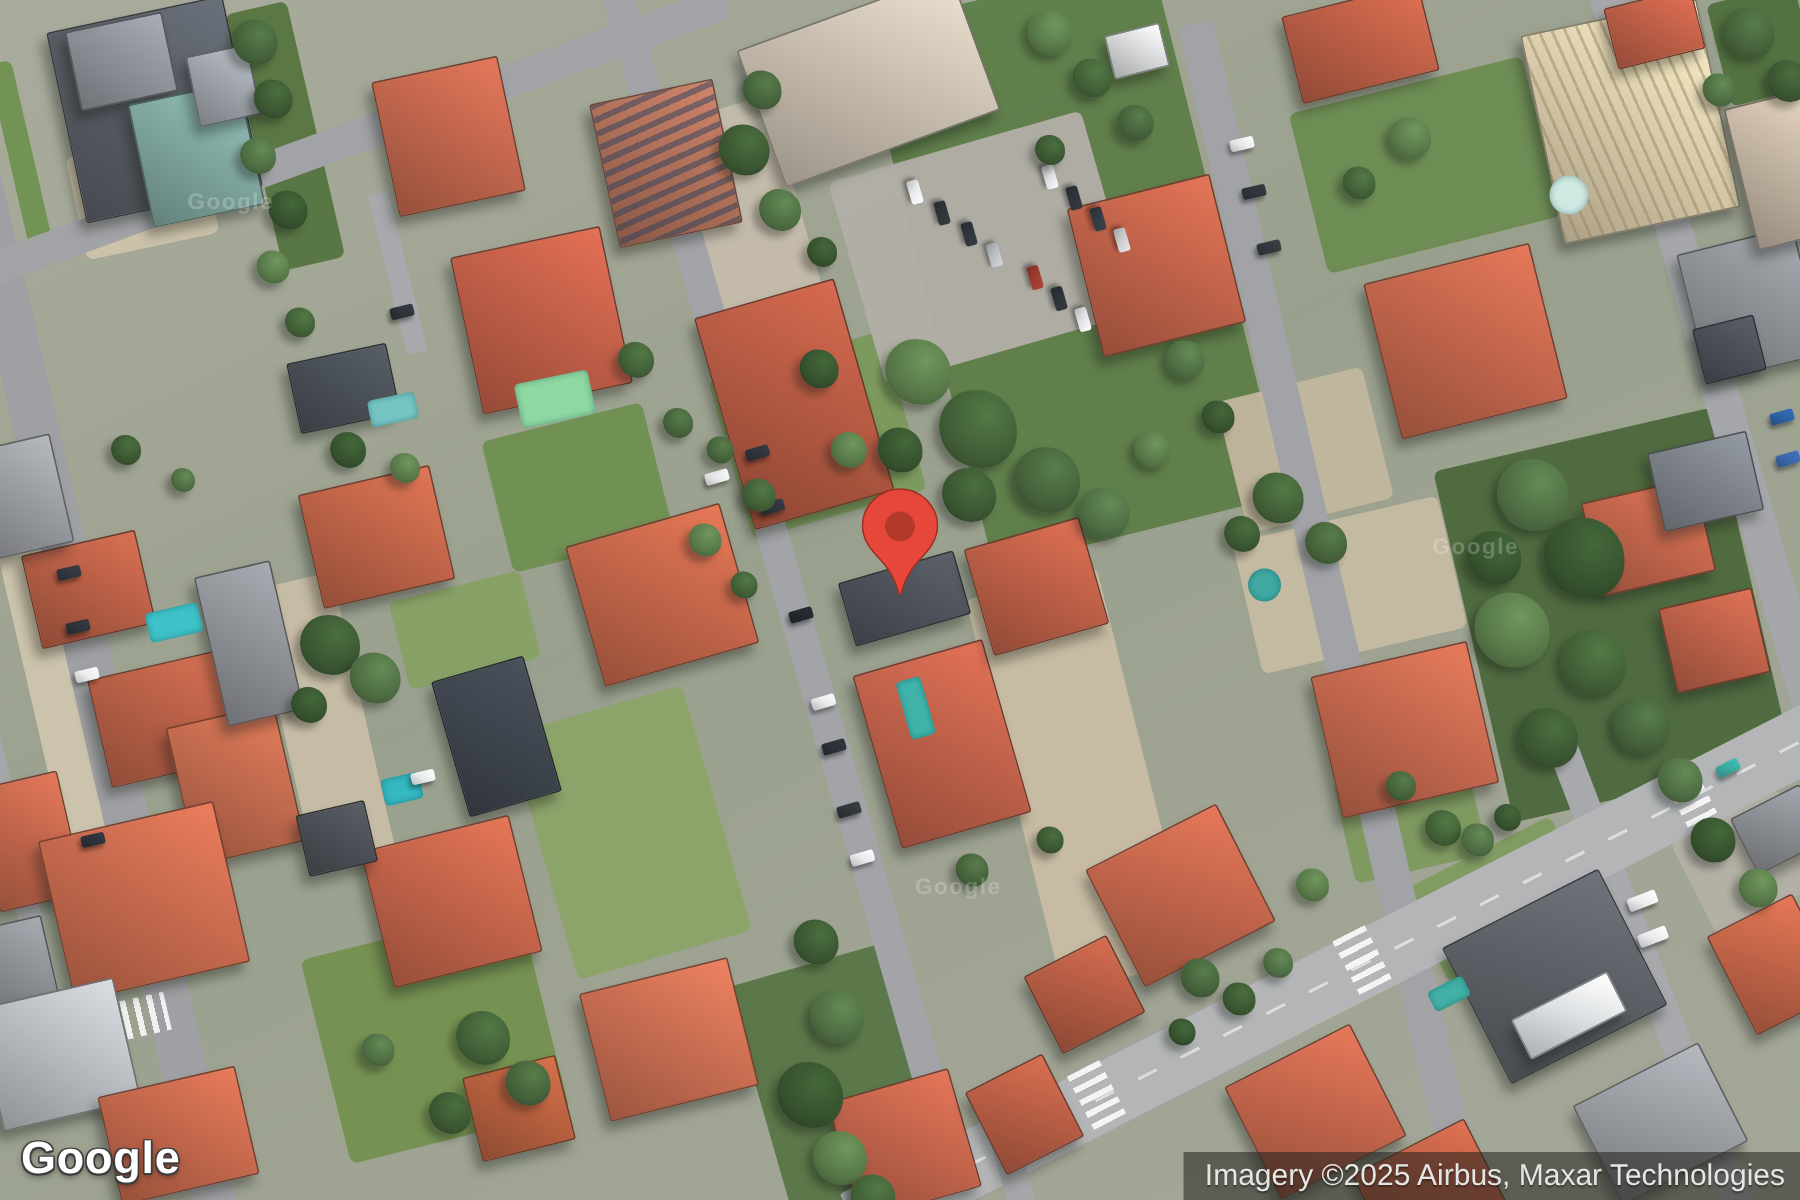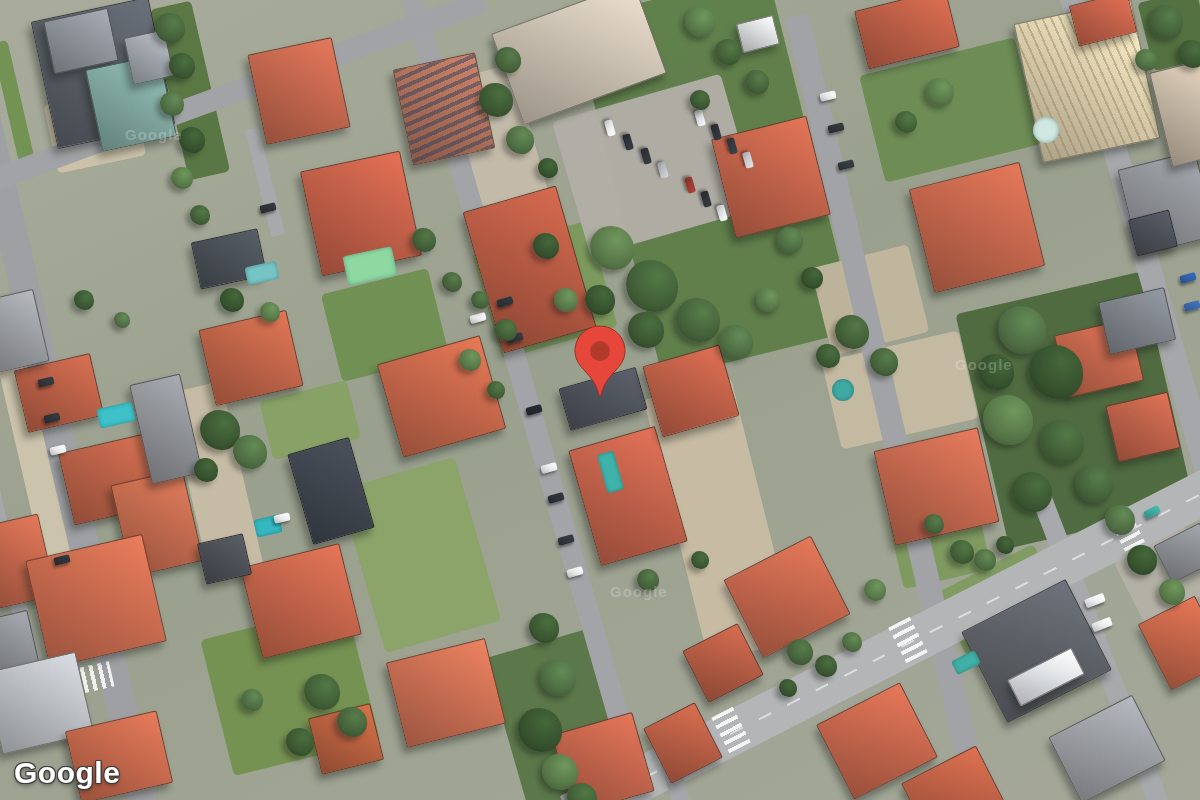--- a/index.html
+++ b/index.html
@@ -250,13 +250,14 @@
       <div class="abs wm" style="left: 955px; top: 356px;">Google</div>
     </div>
 
   <svg id="marker" class="abs" viewBox="0 0 54 73" xmlns="http://www.w3.org/2000/svg" style="left: 573px; top: 325px; width: 54px; height: 73px;">
     <path id="marker-body" d="M27 1 C13.2 1 2 12.1 2 25.8 c0 7 3.2 12.7 8 18.1 c4.9 5.5 11.3 11.3 14.9 22.2 c0.6 1.9 1.2 5.4 2.1 5.4 c0.9 0 1.5 -3.5 2.1 -5.4 c3.6 -10.9 10 -16.7 14.9 -22.2 c4.8 -5.4 8 -11.1 8 -18.1 C52 12.1 40.8 1 27 1 Z" fill="#e7473a" stroke="#9d2f22" stroke-width="1"></path>
     <circle id="marker-dot" cx="27" cy="26" r="10" fill="#b23a2b"></circle>
   </svg>
 
   <a id="gmap-logo" href="#">Google</a>
 
+  <div id="attribution">Imagery ©2025 Airbus, Maxar Technologies</div>
 </div>
 
 </body></html>

